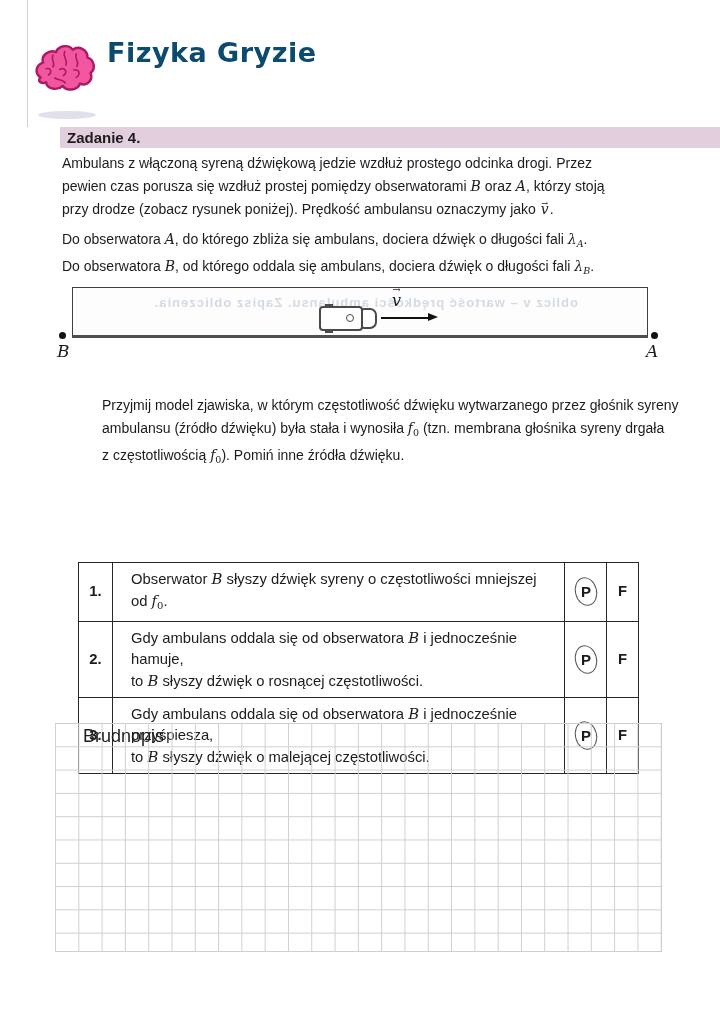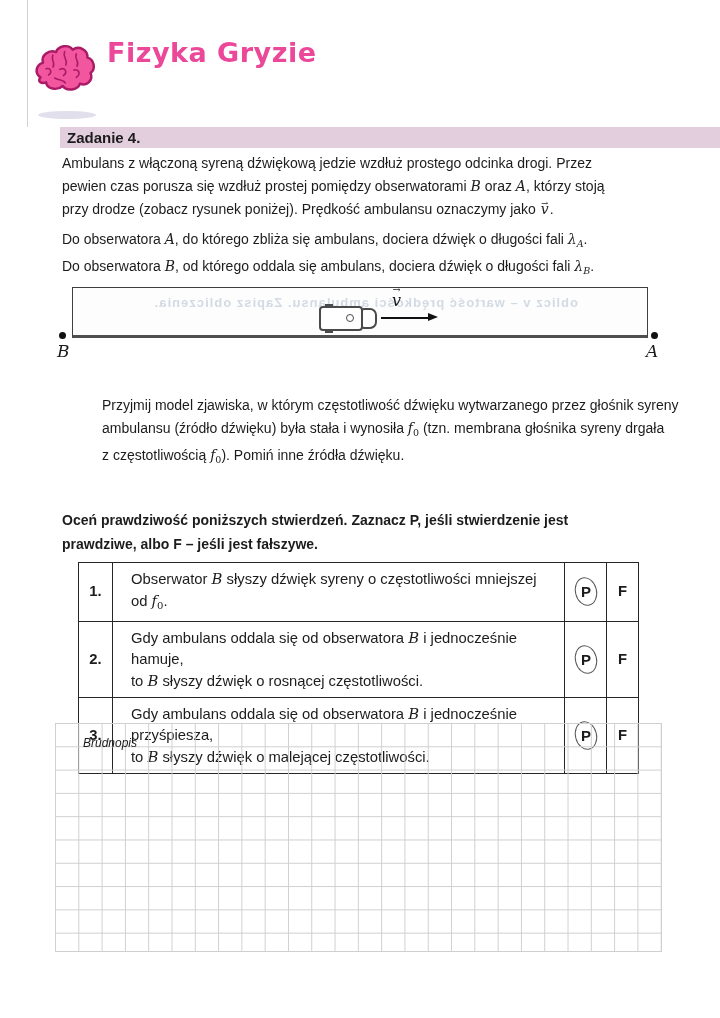--- a/index.html
+++ b/index.html
@@ -10,21 +10,21 @@
   .page{position:relative;width:720px;height:1018px;background:#fff;overflow:hidden;
         font-family:"Liberation Sans",sans-serif;color:var(--ink);}
 
   
   .scan-line{position:absolute;left:27px;top:0;width:1px;height:127px;background:#b9b9bd;opacity:.65;}
 
   
   .logo{position:absolute;left:27px;top:32px;width:74px;height:76px;}
   .logo-shadow{position:absolute;left:38px;top:111px;width:58px;height:8px;border-radius:50%;background:var(--shadow);}
   .brand{position:absolute;left:107px;top:37px;}
-  .brand-title{font-family:"DejaVu Sans",sans-serif;font-size:27px;font-weight:700;color:#ec4899;letter-spacing:.5px;}
+  .brand-title{font-family:"DejaVu Sans",sans-serif;font-size:27px;font-weight:700;color:#0c4a6e;letter-spacing:.5px;}
   .brand-sub{margin-top:6px;font-size:14.5px;color:#3d3d3d;}
 
   
   .band{position:absolute;left:60px;width:700px;height:21px;background:var(--band);
         font-size:15px;font-weight:700;line-height:21px;padding-left:7px;box-sizing:border-box;}
   .band-1{top:127px;}
   .band-2{top:484px;}
 
   
   .para{position:absolute;left:62px;width:620px;font-size:14px;line-height:23px;}
@@ -73,21 +73,21 @@
   .pen-circle{display:inline-flex;align-items:center;justify-content:center;width:20px;height:27px;
               border:1.6px solid var(--pen);border-radius:50%;transform:rotate(-14deg);}
   .pen-circle span{transform:rotate(14deg);font-weight:700;font-size:15px;}
 
   
   .scratch{position:absolute;left:55px;top:723px;width:606px;height:228px;
            background-image:linear-gradient(to right,var(--grid) 1px,transparent 1px),
                             linear-gradient(to bottom,var(--grid) 1px,transparent 1px);
            background-size:23.3px 23.3px;
            border-right:1px solid var(--grid);border-bottom:1px solid var(--grid);}
-  .scratch-label{position:absolute;left:28px;top:13px;font-style:italic;font-size:12px;}
+  .scratch-label{position:absolute;left:28px;top:3px;font-size:18px;}
 
   .brain-blob{fill:var(--brain);stroke:var(--brain-outline);stroke-width:4;stroke-linejoin:round;}
   .brain-fold{fill:none;stroke:var(--brain-outline);stroke-width:2.6;stroke-linecap:round;}
 </style>
 </head>
 <body>
 
 <div class="page">
 
   <div class="scan-line"></div>
@@ -125,21 +125,20 @@
     <div class="v-arrow"></div>
     <div class="v-label"><span class="vec">v</span></div>
   </div>
   <div class="dot dot-left"></div>
   <div class="dot dot-right"></div>
   <div class="obs-label obs-left">B</div>
   <div class="obs-label obs-right">A</div>
 
   <div class="para p3"><span>Przyjmij model zjawiska, w którym częstotliwość dźwięku wytwarzanego przez głośnik syreny</span><br><span>ambulansu (źródło dźwięku) była stała i wynosiła </span><span class="mi">f</span><span class="subn">0</span><span> (tzn. membrana głośnika syreny drgała</span><br><span>z częstotliwością </span><span class="mi">f</span><span class="subn">0</span><span>). Pomiń inne źródła dźwięku.</span></div>
 
-  <div class="para instruction"><span>Oceń prawdziwość poniższych stwierdzeń. Zaznacz P, jeśli stwierdzenie jest</span><br><span>prawdziwe, albo F – jeśli jest fałszywe.</span></div>
 
   <table class="tf-table">
     <tbody>
         <tr class="row-1">
       <td class="td-num">1.</td>
       <td class="td-st"><span>Obserwator </span><span class="cal">B</span><span> słyszy dźwięk syreny o częstotliwości mniejszej od </span><span class="mi">f</span><span class="subn">0</span><span>.</span></td>
       <td class="td-p"><span class="pen-circle">
               <span>P</span>
             </span></td>
       <td class="td-f">F</td>

